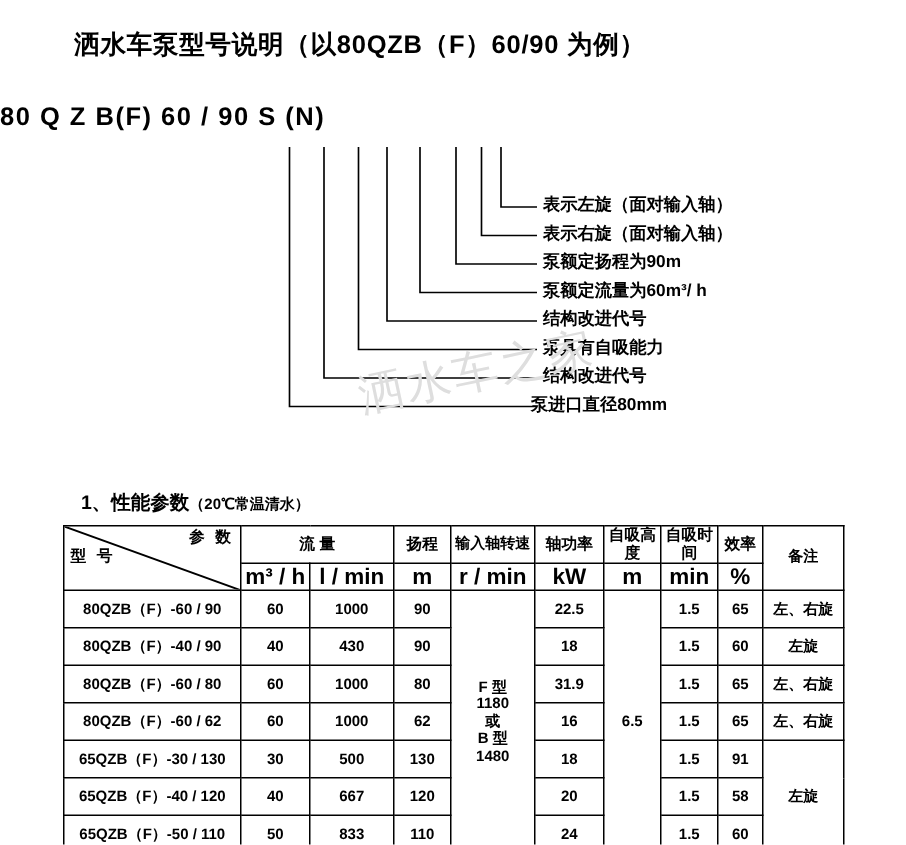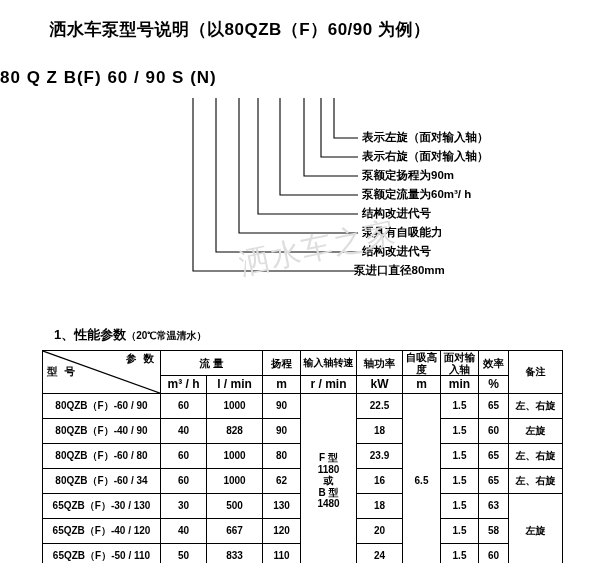--- a/index.html
+++ b/index.html
@@ -104,21 +104,21 @@
     border: 1px solid #000;
     text-align: center;
     vertical-align: middle;
     padding: 0;
     font-weight: bold;
     line-height: 1.15;
   }
   .hdr-cell { height: 17px; font-size: 10.5px; }
   .hdr-tall { height: 34px; }
   .row-cell { height: 24px; }
-  .unit { font-size: 12px; font-weight: bold; }
+  .unit { font-size: 15px; font-weight: bold; }
   .corner {
     position: relative;
     height: 34px;
     padding: 0;
   }
   .corner .diag {
     position: absolute;
     top: 0; left: 0;
     width: 100%; height: 100%;
   }
@@ -204,21 +204,21 @@
           <line x1="0" y1="0" x2="118" y2="34" stroke="#000" stroke-width="1"></line>
         </svg>
         <span class="p-lbl">参  数</span>
         <span class="m-lbl">型  号</span>
       </td>
       <td colspan="2" class="hdr-cell">流    量</td>
       <td class="hdr-cell">扬程</td>
       <td class="hdr-cell speed-cell">输入轴转速</td>
       <td class="hdr-cell">轴功率</td>
       <td class="hdr-cell">自吸高度</td>
-      <td class="hdr-cell">面对输入轴</td>
+      <td class="hdr-cell">自吸时间</td>
       <td class="hdr-cell">效率</td>
       <td rowspan="2" class="hdr-tall">备注</td>
     </tr>
 
     <tr>
       <td class="hdr-cell unit">m³ / h</td>
       <td class="hdr-cell unit">l / min</td>
       <td class="hdr-cell unit">m</td>
       <td class="hdr-cell unit">r / min</td>
       <td class="hdr-cell unit">kW</td>
@@ -235,55 +235,55 @@
       <td class="row-cell speed-cell" rowspan="7">F 型<br>1180<br>或<br>B 型<br>1480</td>
       <td class="row-cell">22.5</td>
       <td class="row-cell" rowspan="7">6.5</td>
       <td class="row-cell">1.5</td>
       <td class="row-cell">65</td>
       <td class="row-cell nowrap">左、右旋</td>
     </tr>
     <tr>
       <td class="row-cell">80QZB（F）-40 / 90</td>
       <td class="row-cell">40</td>
-      <td class="row-cell">828</td>
+      <td class="row-cell">430</td>
       <td class="row-cell">90</td>
       <td class="row-cell">18</td>
       <td class="row-cell">1.5</td>
       <td class="row-cell">60</td>
       <td class="row-cell nowrap">左旋</td>
     </tr>
     <tr>
       <td class="row-cell">80QZB（F）-60 / 80</td>
       <td class="row-cell">60</td>
       <td class="row-cell">1000</td>
       <td class="row-cell">80</td>
-      <td class="row-cell">23.9</td>
+      <td class="row-cell">31.9</td>
       <td class="row-cell">1.5</td>
       <td class="row-cell">65</td>
       <td class="row-cell nowrap">左、右旋</td>
     </tr>
     <tr>
-      <td class="row-cell">80QZB（F）-60 / 34</td>
+      <td class="row-cell">80QZB（F）-60 / 62</td>
       <td class="row-cell">60</td>
       <td class="row-cell">1000</td>
       <td class="row-cell">62</td>
       <td class="row-cell">16</td>
       <td class="row-cell">1.5</td>
       <td class="row-cell">65</td>
       <td class="row-cell nowrap">左、右旋</td>
     </tr>
     <tr>
       <td class="row-cell">65QZB（F）-30 / 130</td>
       <td class="row-cell">30</td>
       <td class="row-cell">500</td>
       <td class="row-cell">130</td>
       <td class="row-cell">18</td>
       <td class="row-cell">1.5</td>
-      <td class="row-cell">63</td>
+      <td class="row-cell">91</td>
       <td class="row-cell nowrap" rowspan="3">左旋</td>
     </tr>
     <tr>
       <td class="row-cell">65QZB（F）-40 / 120</td>
       <td class="row-cell">40</td>
       <td class="row-cell">667</td>
       <td class="row-cell">120</td>
       <td class="row-cell">20</td>
       <td class="row-cell">1.5</td>
       <td class="row-cell">58</td>

